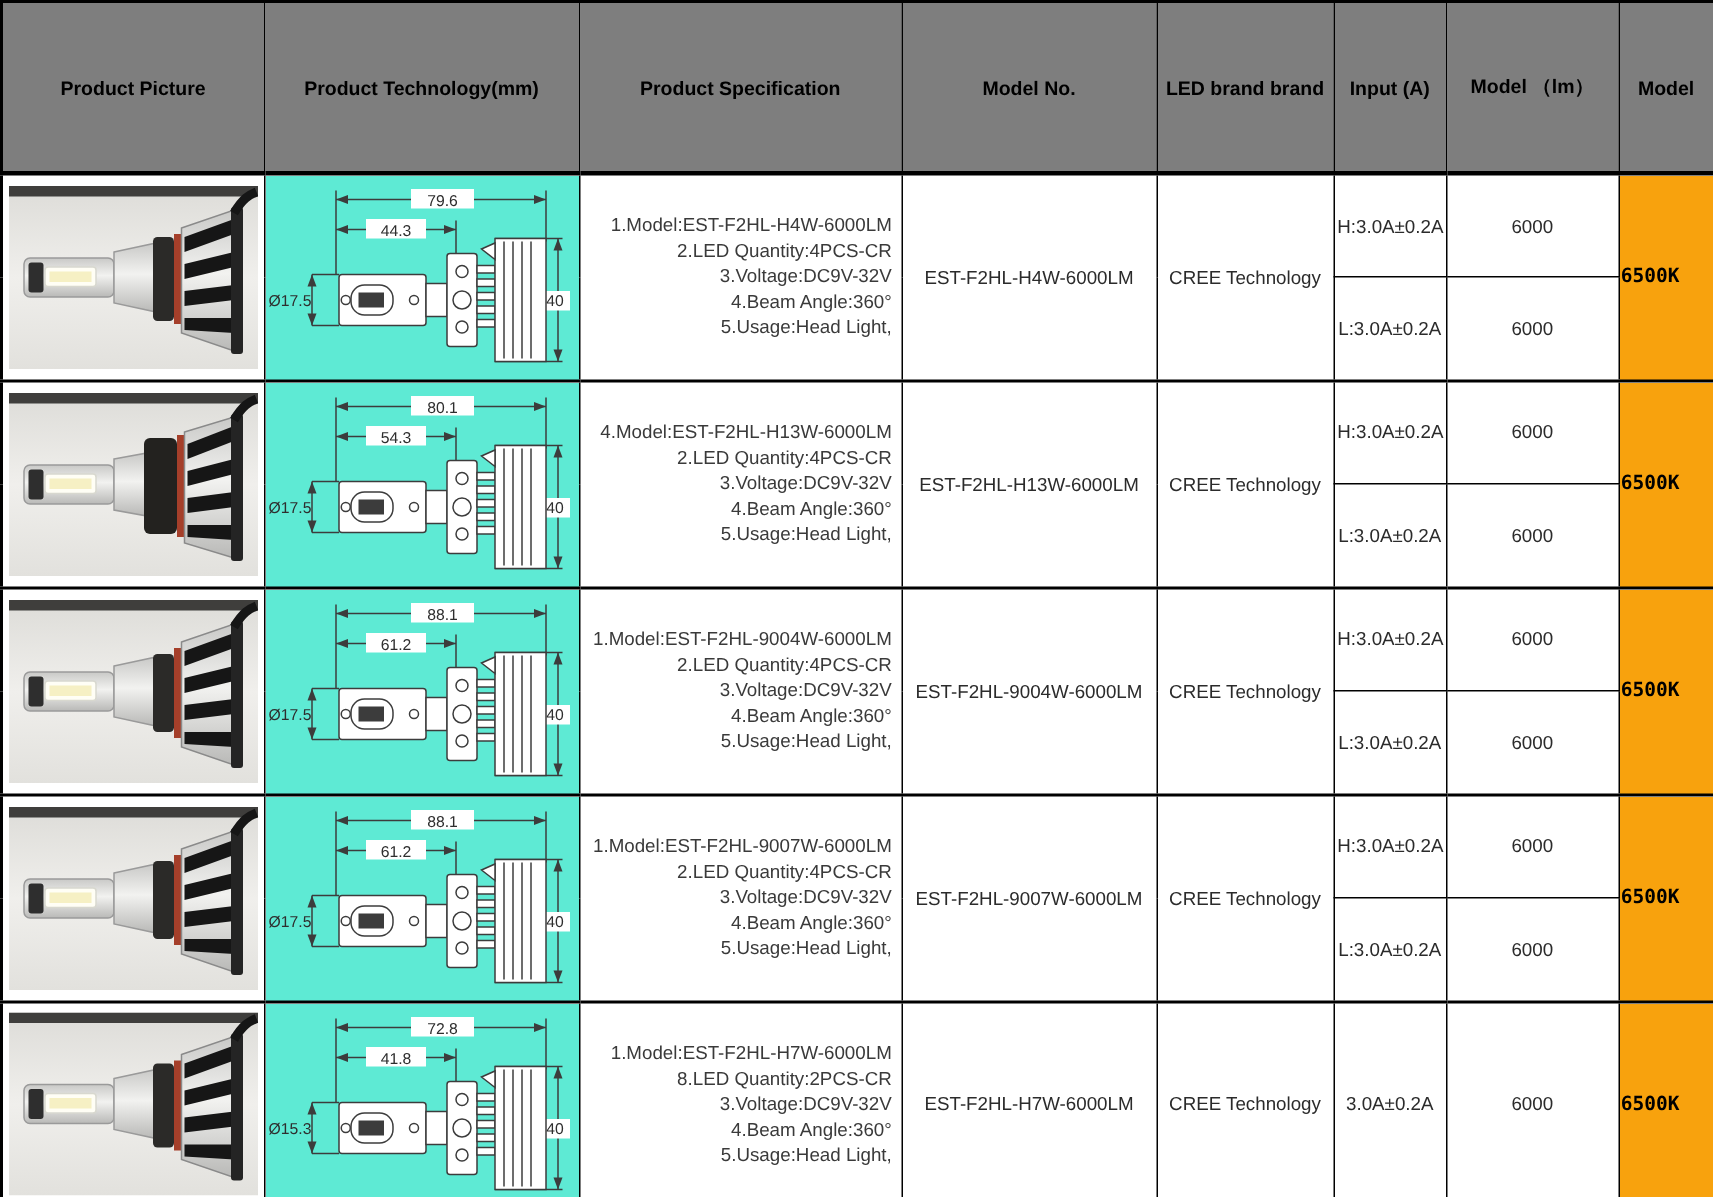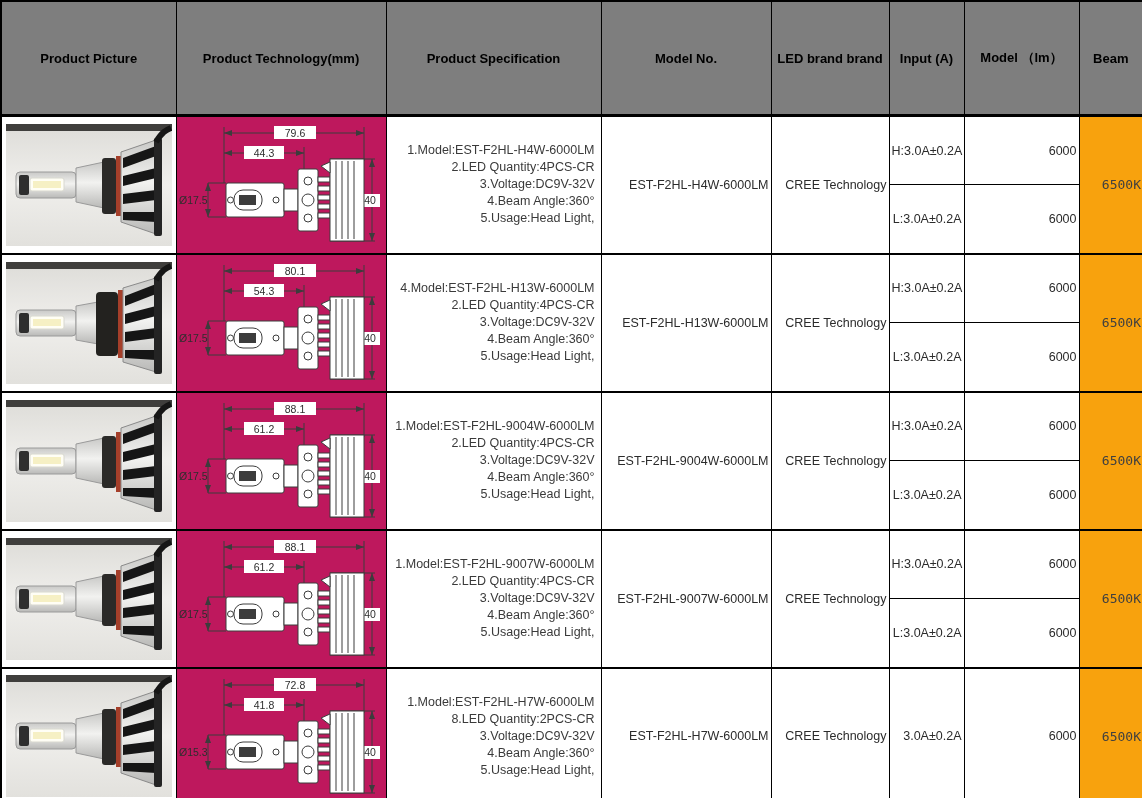--- a/index.html
+++ b/index.html
@@ -21,35 +21,35 @@
     background:var(--header-bg);
     color:#000;font-weight:bold;font-size:13px;
     text-align:center;vertical-align:middle;
     border-bottom:3px solid var(--border);
     height:100px;padding:6px 2px;
   }
   tr.sub{height:69px;}
   tr.tall{height:134px;}
   tr.logical-top td{border-top:2px solid var(--border);}
   td.pic-cell{padding:2px;text-align:center;vertical-align:middle;background:#fff;}
-  td.dim-cell{padding:0;text-align:center;vertical-align:middle;background:#be185d;}
+  td.dim-cell{padding:0;text-align:center;vertical-align:middle;background:#5eead4;}
   td.spec-cell{
     text-align:right;vertical-align:middle;
     padding:4px 6px;font-size:12.5px;line-height:17px;color:var(--spec-text);
   }
   td.model-cell,td.brand-cell,td.input-cell,td.lumens-cell{
-    text-align:right;vertical-align:middle;font-size:12.5px;color:#2b2b2b;
+    text-align:center;vertical-align:middle;font-size:12.5px;color:#2b2b2b;
     padding:0 2px;
     margin-left:28px;
   }
   td.color-cell{
     background:var(--color-cell-bg);
-    text-align:right;vertical-align:middle;
+    text-align:left;vertical-align:middle;
     font-family:"DejaVu Sans Mono",monospace;
-    font-size:13px;color:#404040;
+    font-size:13px;color:#000000;font-weight:bold;
   }
   svg.photo{display:block;margin:4px auto;}
   svg.dw{display:block;margin:0 auto;}
   svg.dw .ln{stroke:#3c3c3c;stroke-width:1;fill:none;}
   svg.dw .fw{stroke:#3c3c3c;stroke-width:1;fill:#ffffff;}
   svg.dw .ar{fill:#3c3c3c;stroke:none;}
   svg.dw .wb{fill:#ffffff;stroke:none;}
   svg.dw text{font-family:"Liberation Sans",sans-serif;font-size:10.5px;fill:#2e2e2e;}
 </style>
 </head>
@@ -83,21 +83,21 @@
   </colgroup>
   <thead>
     <tr>
       <th>Product Picture</th>
       <th>Product Technology(mm)</th>
       <th>Product Specification</th>
       <th>Model No.</th>
       <th>LED brand brand</th>
       <th>Input (A)</th>
       <th>Model （lm）</th>
-      <th>Beam</th>
+      <th>Model</th>
     </tr>
   </thead>
   <tbody>
 
     <tr class="sub logical-top">
       <td rowspan="2" class="pic-cell">
         <svg class="photo" width="166" height="122" viewBox="0 0 166 122">
           <rect x="0" y="0" width="166" height="122" fill="url(#gBg)"></rect>
           <rect x="0" y="0" width="166" height="7" fill="#3f3e3c"></rect>
           <rect x="10" y="48" width="60" height="26" rx="4" fill="url(#gSilver)" stroke="#9a9a9a"></rect>

